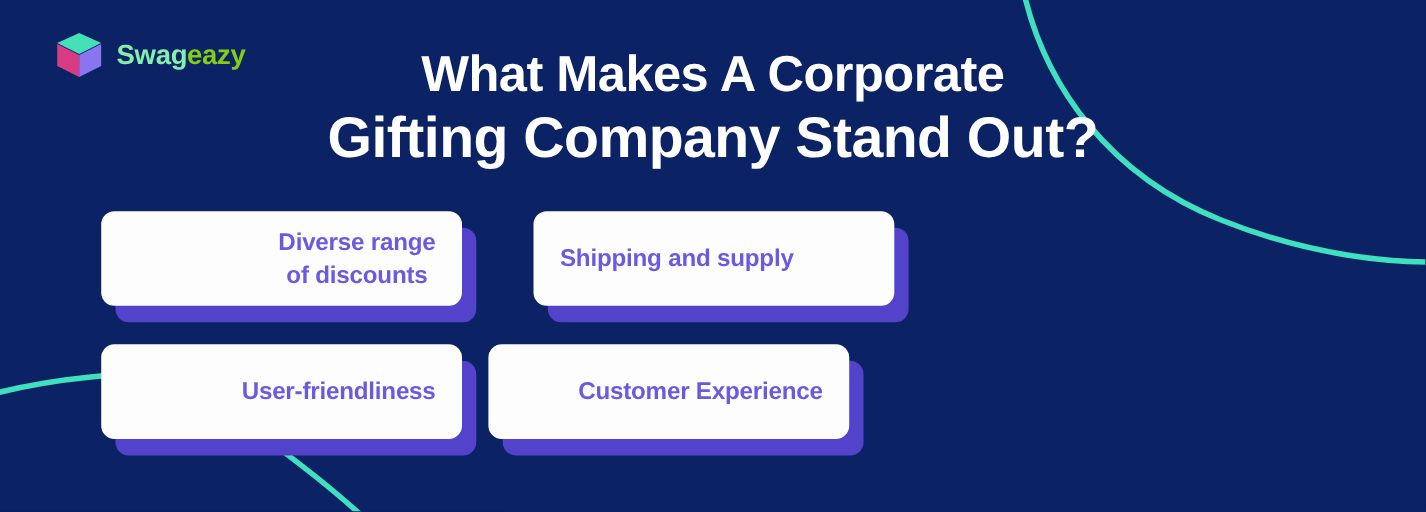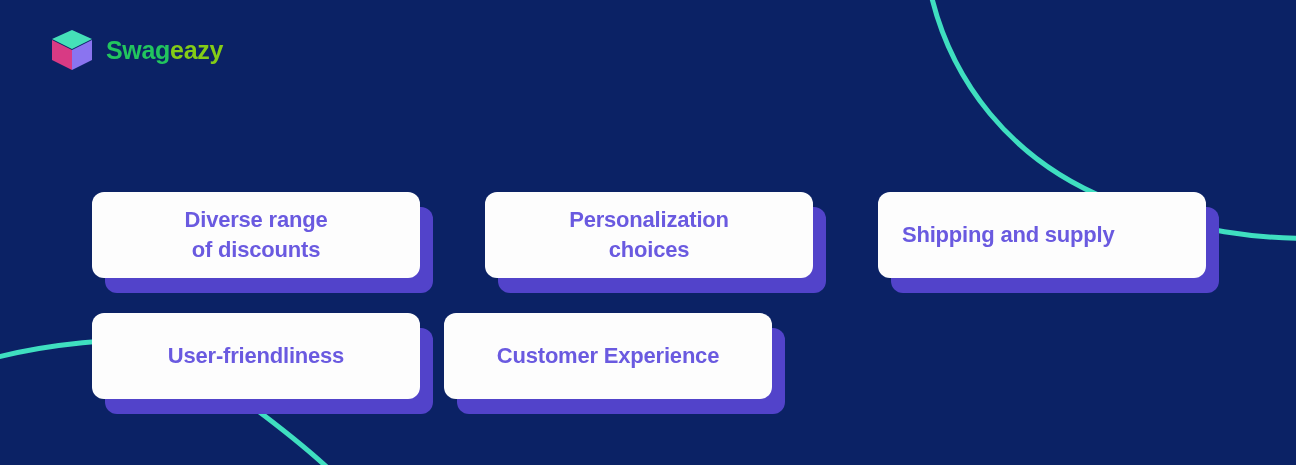--- a/index.html
+++ b/index.html
@@ -45,21 +45,21 @@
     z-index: 4;
   }
   #logo-cube { display: block; width: 48px; height: 46px; }
   #logo-wordmark {
     font-size: 25px;
     font-weight: bold;
     letter-spacing: -0.3px;
     white-space: nowrap;
     line-height: 1;
   }
-  .wm-swag { color: #22c55e; }
+  .wm-swag { color: #86efac; }
   .wm-eazy { color: #84cc16; }
 
   
   #headline {
     position: absolute;
     left: 0;
     top: 38px;
     width: 1296px;
     text-align: center;
     color: #ffffff;
@@ -109,21 +109,21 @@
     position: absolute;
     left: 0;
     top: 0;
     width: 328px;
     height: 86px;
     background: #fdfdfd;
     border-radius: 12px;
     z-index: 2;
     display: flex;
     align-items: center;
-    justify-content: center;
+    justify-content: flex-end;
     padding: 0 24px;
   }
   .card-label {
     color: #6a5ae0;
     font-size: 22px;
     font-weight: bold;
     line-height: 30px;
     letter-spacing: -0.2px;
     text-align: center;
   }
@@ -146,44 +146,39 @@
     <svg id="logo-cube" viewBox="0 0 48 46" width="48" height="46" aria-hidden="true">
       <path d="M24 3 L44 12 L24 22 L4 12 Z" fill="#45e0b8"></path>
       <path d="M4 13 L24 23 L24 43 L4 33 Z" fill="#d83a84"></path>
       <path d="M44 13 L44 33 L24 43 L24 23 Z" fill="#8a74f0"></path>
     </svg>
     <div id="logo-wordmark">
       <span class="wm-swag">Swag</span><span class="wm-eazy">eazy</span>
     </div>
   </div>
 
+  <div id="headline">
+    <span class="headline-line" id="headline-line-1">What Makes A Corporate</span>
+    <span class="headline-line" id="headline-line-2">Gifting Company Stand Out?</span>
+  </div>
 
   <div id="card-grid">
 
     <div class="card-row">
 
       <div class="card-wrap">
         <div class="card-shadow"></div>
         <div class="card-face">
           <div class="card-label">
             <span>Diverse range</span><br>
             <span>of discounts</span>
           </div>
         </div>
       </div>
 
-      <div class="card-wrap">
-        <div class="card-shadow"></div>
-        <div class="card-face">
-          <div class="card-label">
-            <span>Personalization</span><br>
-            <span>choices</span>
-          </div>
-        </div>
-      </div>
 
       <div class="card-wrap align-left">
         <div class="card-shadow"></div>
         <div class="card-face">
           <div class="card-label">
             <span>Shipping and supply</span><br>
           </div>
         </div>
       </div>
 

